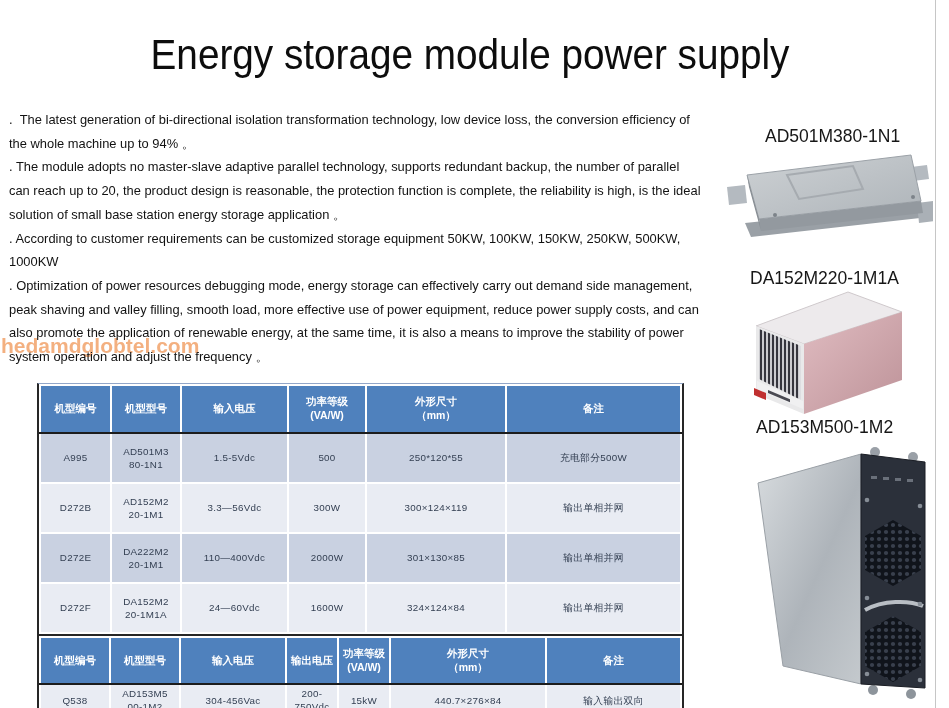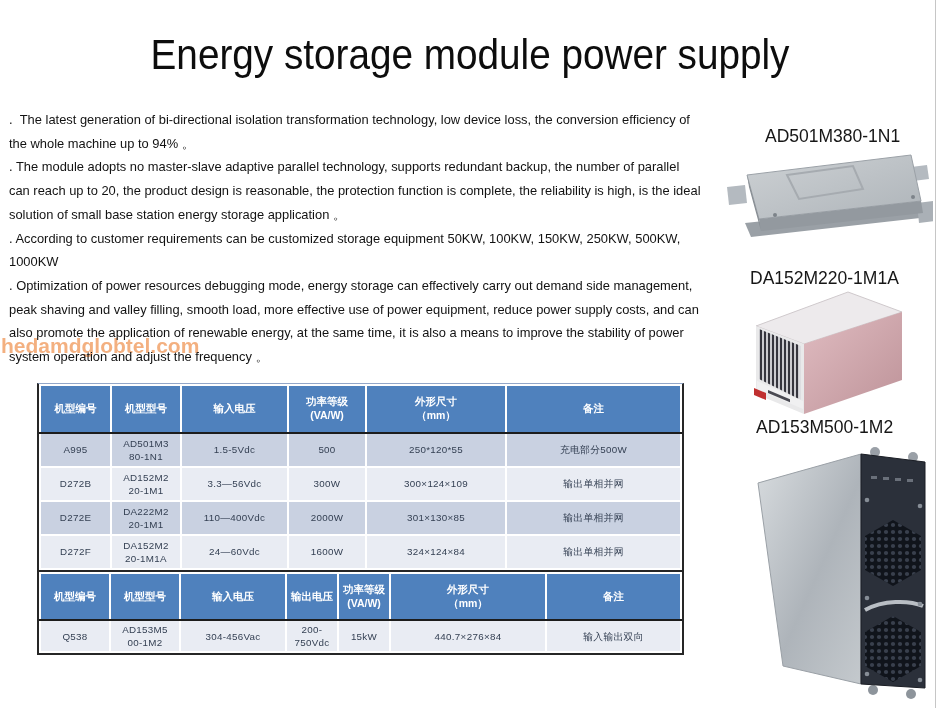--- a/index.html
+++ b/index.html
@@ -34,21 +34,21 @@
     background:#4f81bd;color:#ffffff;font-weight:bold;font-size:10.5px;
     text-align:center;vertical-align:middle;white-space:pre-line;line-height:1.3;
     border:2px solid #ffffff;border-bottom:2px solid #1c1c1c;padding:3px 1px;
   }
   .ptable td{
     font-size:9.8px;color:#333f52;text-align:center;vertical-align:middle;
     border:2px solid #ffffff;padding:2px 1px;line-height:1.35;letter-spacing:.3px;
   }
   .ptable td:nth-child(2){word-break:break-all;padding-left:9px;padding-right:9px;}
   .t1 thead tr{height:48px;}
-  .t1 tbody tr{height:34px;}
+  .t1 tbody tr{height:50px;}
   .t2 thead tr{height:47px;}
   .t2 tbody tr{height:32px;}
   .row-dark td{background:#c9d1e1;}
   .row-light td{background:#e9ecf3;}
 
   .product-label{position:absolute;font-size:17.5px;color:#161616;white-space:nowrap;z-index:2;}
   .lbl-1{left:765px;top:126px;}
   .lbl-2{left:750px;top:268px;}
   .lbl-3{left:756px;top:417px;}
   .product-img{position:absolute;z-index:1;}
@@ -100,21 +100,21 @@
             <td>1.5-5Vdc</td>
             <td>500</td>
             <td>250*120*55</td>
             <td>充电部分500W</td>
           </tr>
           <tr class="row-light">
             <td>D272B</td>
             <td>AD152M220-1M1</td>
             <td>3.3—56Vdc</td>
             <td>300W</td>
-            <td>300×124×109</td>
+            <td>300×124×119</td>
             <td>输出单相并网</td>
           </tr>
           <tr class="row-dark">
             <td>D272E</td>
             <td>DA222M220-1M1</td>
             <td>110—400Vdc</td>
             <td>2000W</td>
             <td>301×130×85</td>
             <td>输出单相并网</td>
           </tr>

